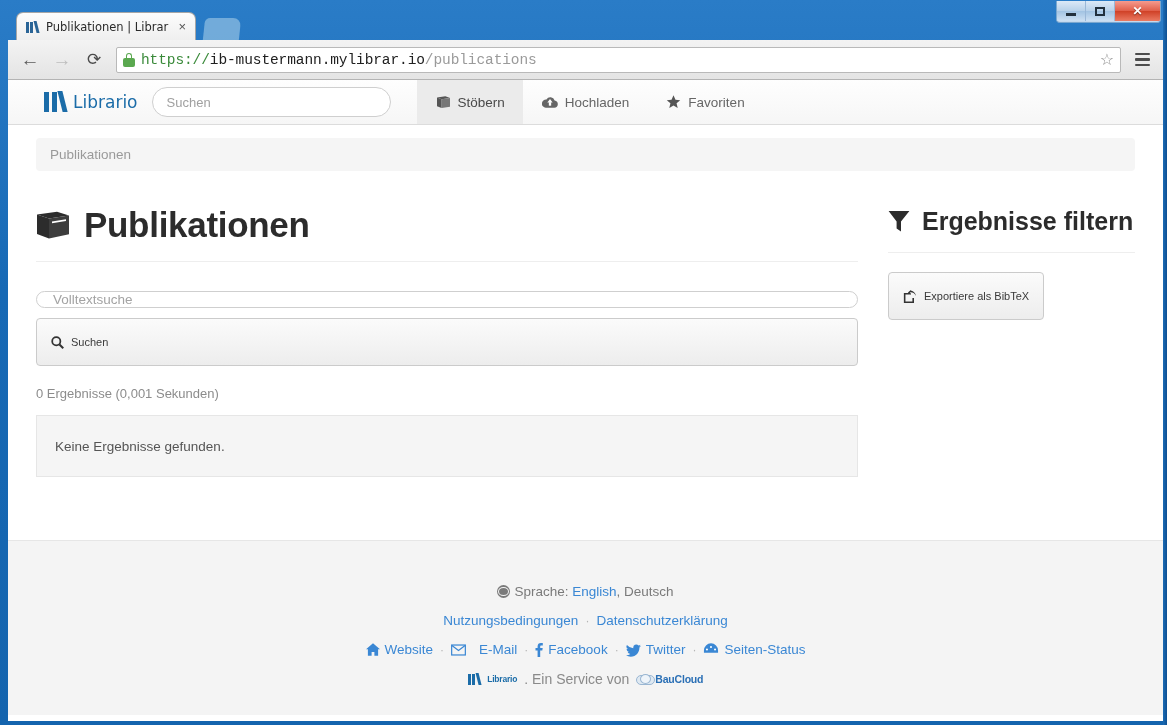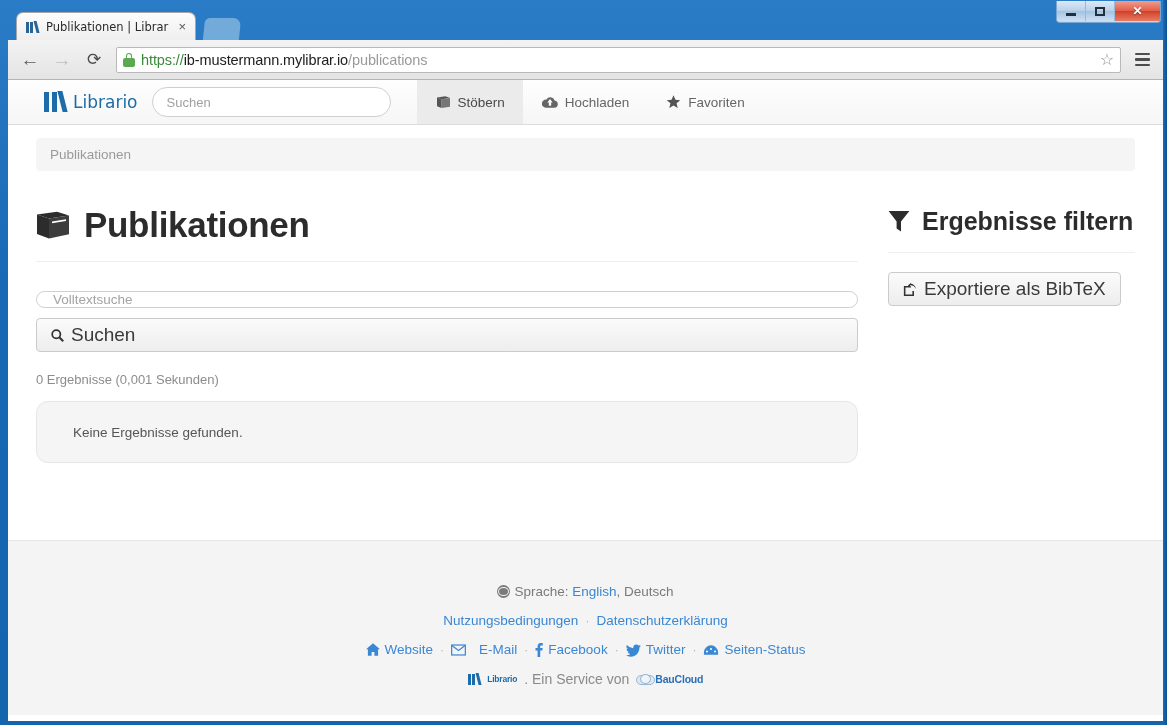--- a/index.html
+++ b/index.html
@@ -109,21 +109,21 @@
     display: flex; align-items: center;
     padding: 0 6px;
     margin: 0 4px;
     gap: 6px;
   }
   .lock {
     width: 12px; height: 14px; position: relative; flex: none;
   }
   .lock .body { position: absolute; bottom: 0; left: 0; width: 12px; height: 9px; background: #5aa84f; border-radius: 2px; }
   .lock .shackle { position: absolute; top: 0; left: 3px; width: 6px; height: 6px; border: 1.6px solid #5aa84f; border-bottom: none; border-radius: 3px 3px 0 0; }
-  .url { font-size: 14.5px; white-space: nowrap; font-family: Liberation Sans, sans-serif; letter-spacing: -0.1px;}
+  .url { font-size: 14.5px; white-space: nowrap; font-family: Liberation Mono, monospace; letter-spacing: -0.1px;}
   .url .scheme { color: #3a8a3a; }
   .url .host { color: #202020; }
   .url .path { color: #9a9a9a; }
   .star { font-size: 16px; color: #8d8d8d; margin-left: auto; cursor: pointer; }
   .hamburger { width: 26px; height: 26px; display:flex; flex-direction: column; justify-content: center; align-items: center; gap: 3px; cursor: pointer; }
   .hamburger i { display: block; width: 15px; height: 2.5px; background: #4d4d4d; border-radius: 1px; }
 
   
   .viewport {
     position: absolute; left: 8px; right: 4px; top: 80px; bottom: 10px;
@@ -231,35 +231,35 @@
     outline: none;
     font-family: "Liberation Sans", sans-serif;
   }
   .fulltext::placeholder { color: #a3a3a3; }
   .btn {
     display: inline-flex; align-items: center; gap: 7px;
     background: linear-gradient(to bottom, #fbfbfb, #ededed);
     border: 1px solid #cbcbcb;
     border-radius: 4px;
     padding: 0 14px;
-    height: 34px;
-    font-size: 19px; color: #3a3a3a;
+    height: 48px;
+    font-size: 11px; color: #3a3a3a;
     cursor: pointer;
     font-family: "Liberation Sans", sans-serif;
     white-space: nowrap;
   }
   .result-count {
     padding: 20px 0 14px 0;
     font-size: 13px; color: #8c8c8c;
   }
   .empty-box {
     background: #f5f5f5;
     border: 1px solid #e6e6e6;
-    border-radius: 12px;
-    padding: 22px 36px;
+    border-radius: 0;
+    padding: 22px 18px;
     font-size: 13.5px; color: #555;
     height: 62px;
     display: flex; align-items: center;
   }
   .export-wrap { padding: 19px 0 0 0; }
 
   
   .footer {
     position: absolute; left: 0; right: 0; top: 460px; bottom: 0;
     background: #f4f4f4;
@@ -491,21 +491,21 @@
           <span>Facebook</span>
         </a>
         <span class="sep">·</span>
         <a style="display:inline-flex;align-items:flex-end;gap:5px">
           <svg width="15" height="13" viewBox="0 0 16 13">
               <path d="M16 1.6c-.6.3-1.2.4-1.9.5.7-.4 1.2-1 1.4-1.8-.6.4-1.3.6-2.1.8A3.3 3.3 0 0 0 7.8 4a9.3 9.3 0 0 1-6.8-3.4 3.3 3.3 0 0 0 1 4.4 3.2 3.2 0 0 1-1.5-.4 3.3 3.3 0 0 0 2.6 3.2 3.3 3.3 0 0 1-1.5.1 3.3 3.3 0 0 0 3 2.3A6.6 6.6 0 0 1 0 11.6a9.3 9.3 0 0 0 5 1.5c6 0 9.3-5 9.3-9.4v-.4c.7-.5 1.2-1.1 1.7-1.7z" fill="#3a87d4"></path>
             </svg>
           <span>Twitter</span>
         </a>
         <span class="sep">·</span>
-        <a style="display:inline-flex;align-items:flex-end;gap:5px">
+        <a style="display:inline-flex;align-items:flex-start;gap:5px">
           <svg width="16" height="13" viewBox="0 0 17 13">
               <path d="M8.5 1 A7.5 7.5 0 0 0 1 8.5 V11 H16 V8.5 A7.5 7.5 0 0 0 8.5 1 Z" fill="#3a87d4"></path>
               <circle cx="4.2" cy="7.6" r="1.1" fill="#fff"></circle>
               <circle cx="8.5" cy="5" r="1.1" fill="#fff"></circle>
               <circle cx="12.8" cy="7.6" r="1.1" fill="#fff"></circle>
             </svg>
           <span>Seiten-Status</span>
         </a>
       </div>
       <div class="row brand-foot">

